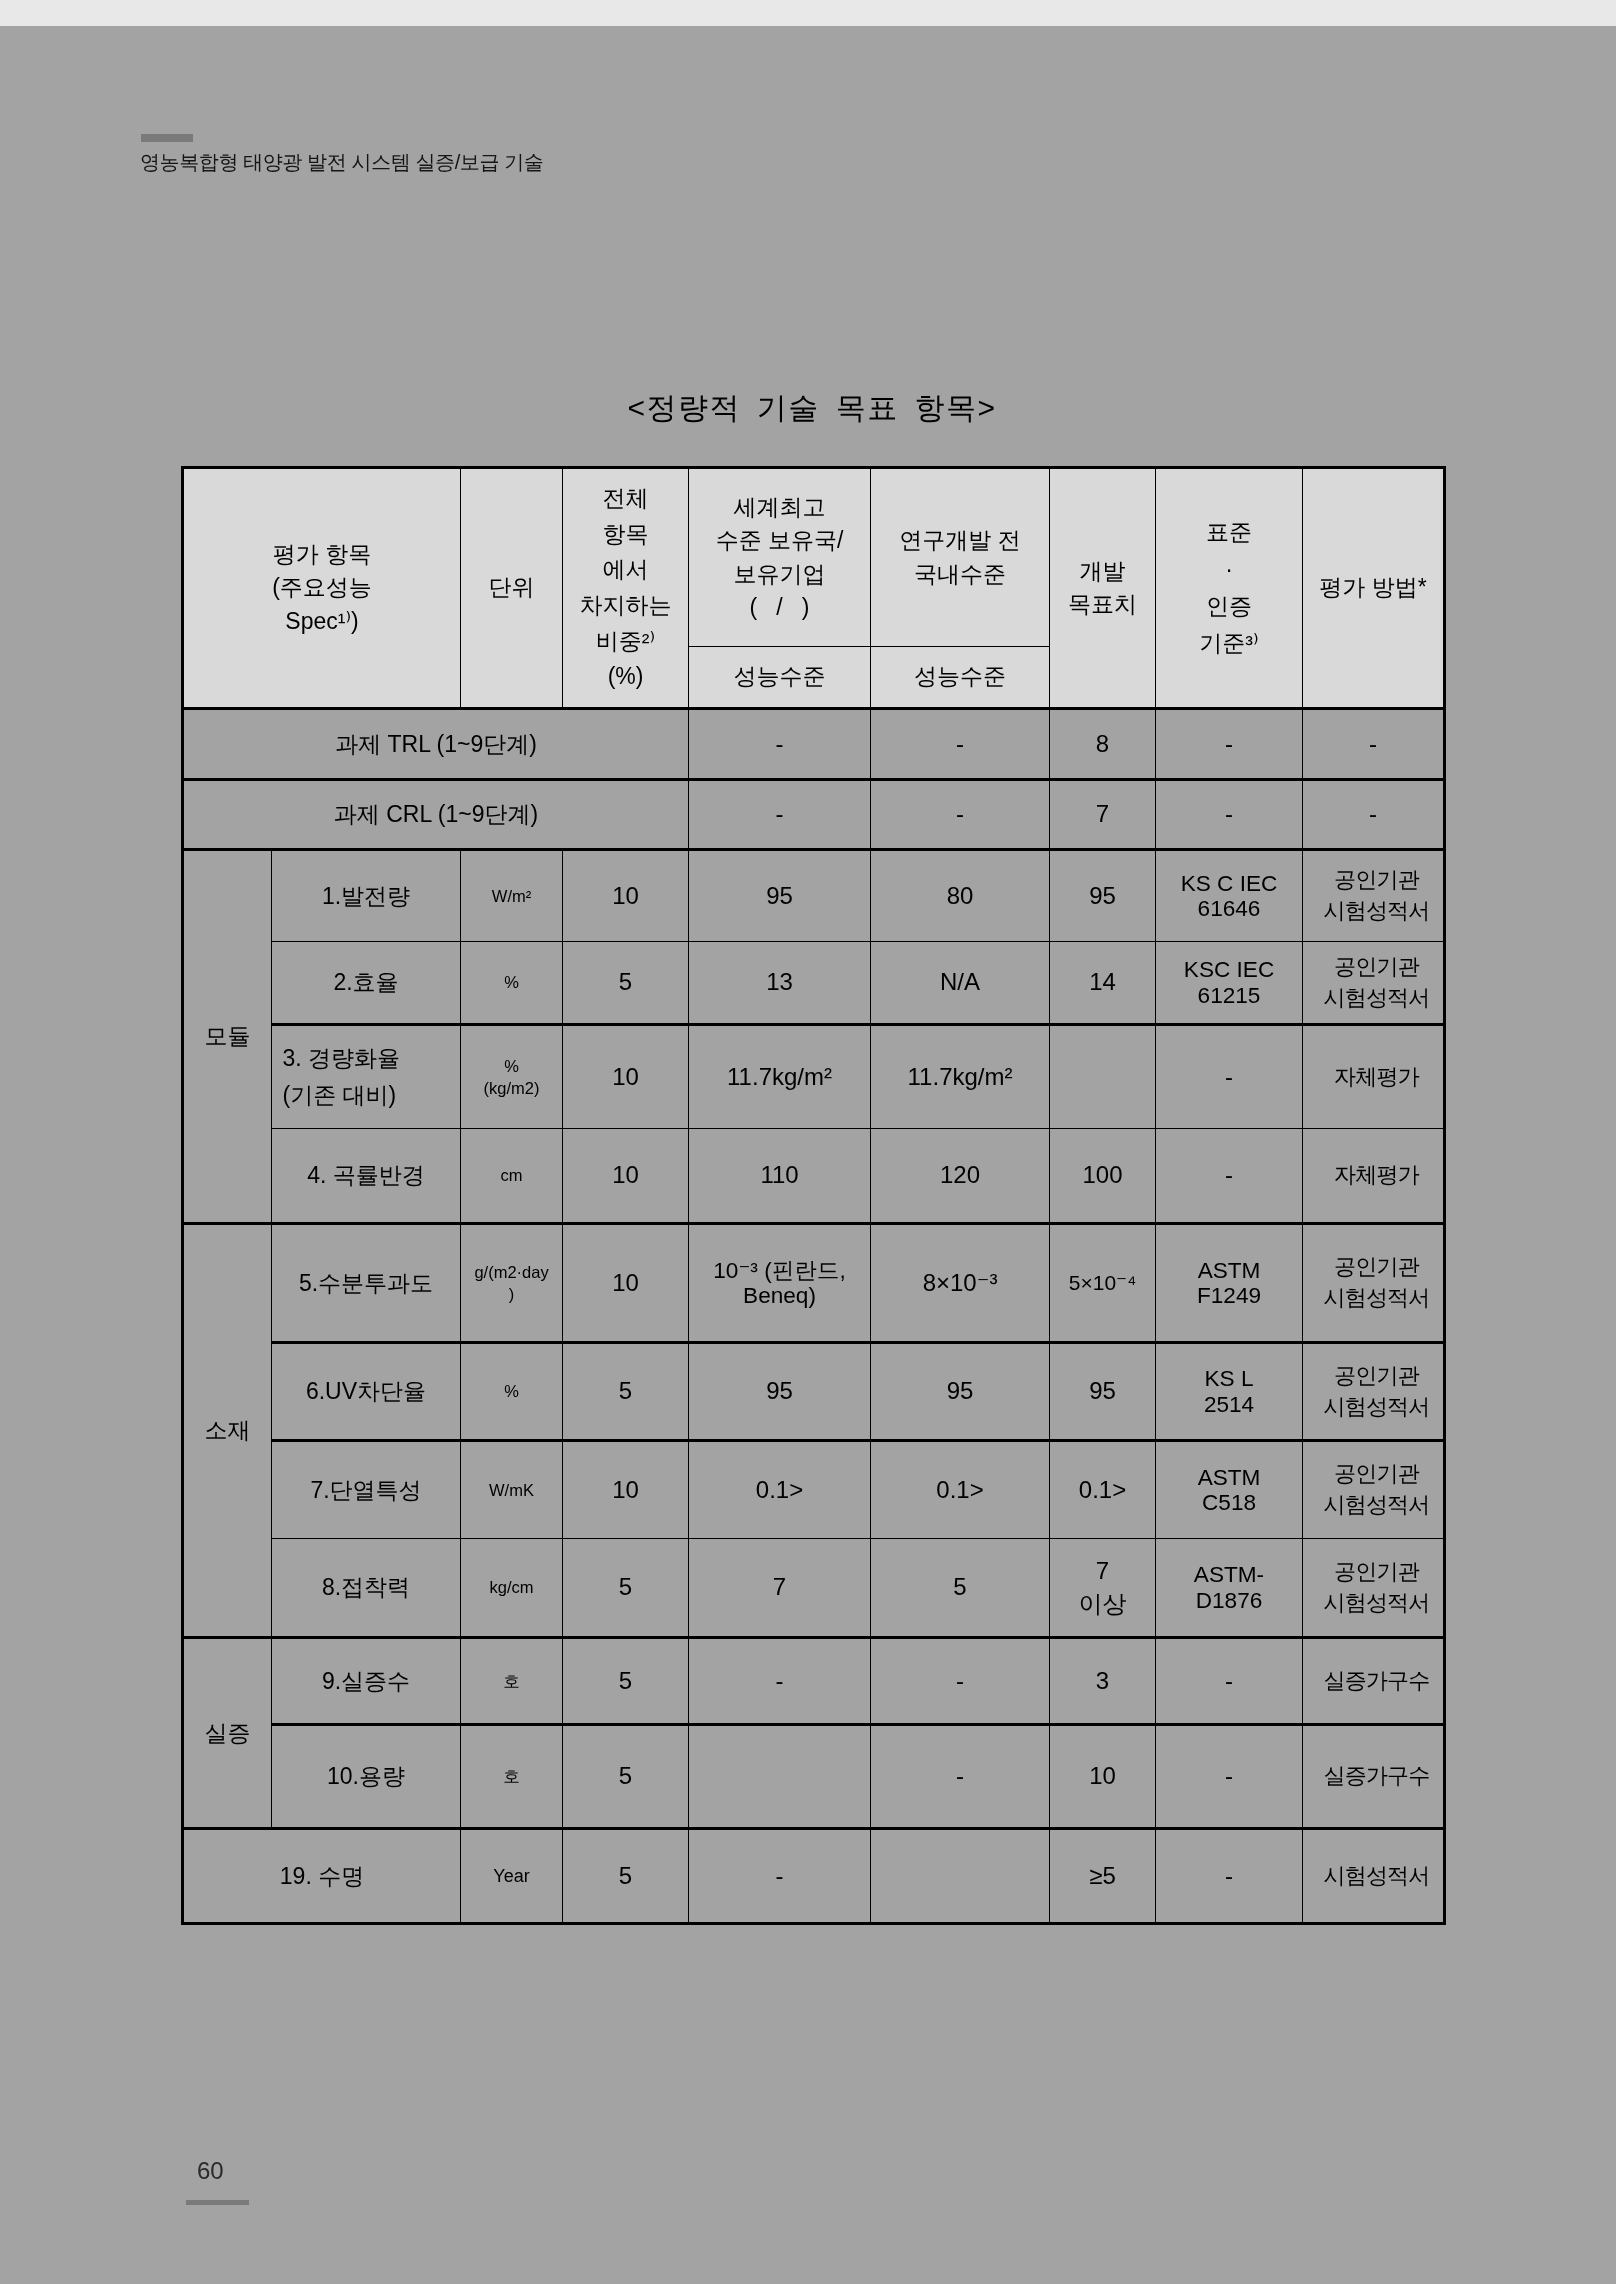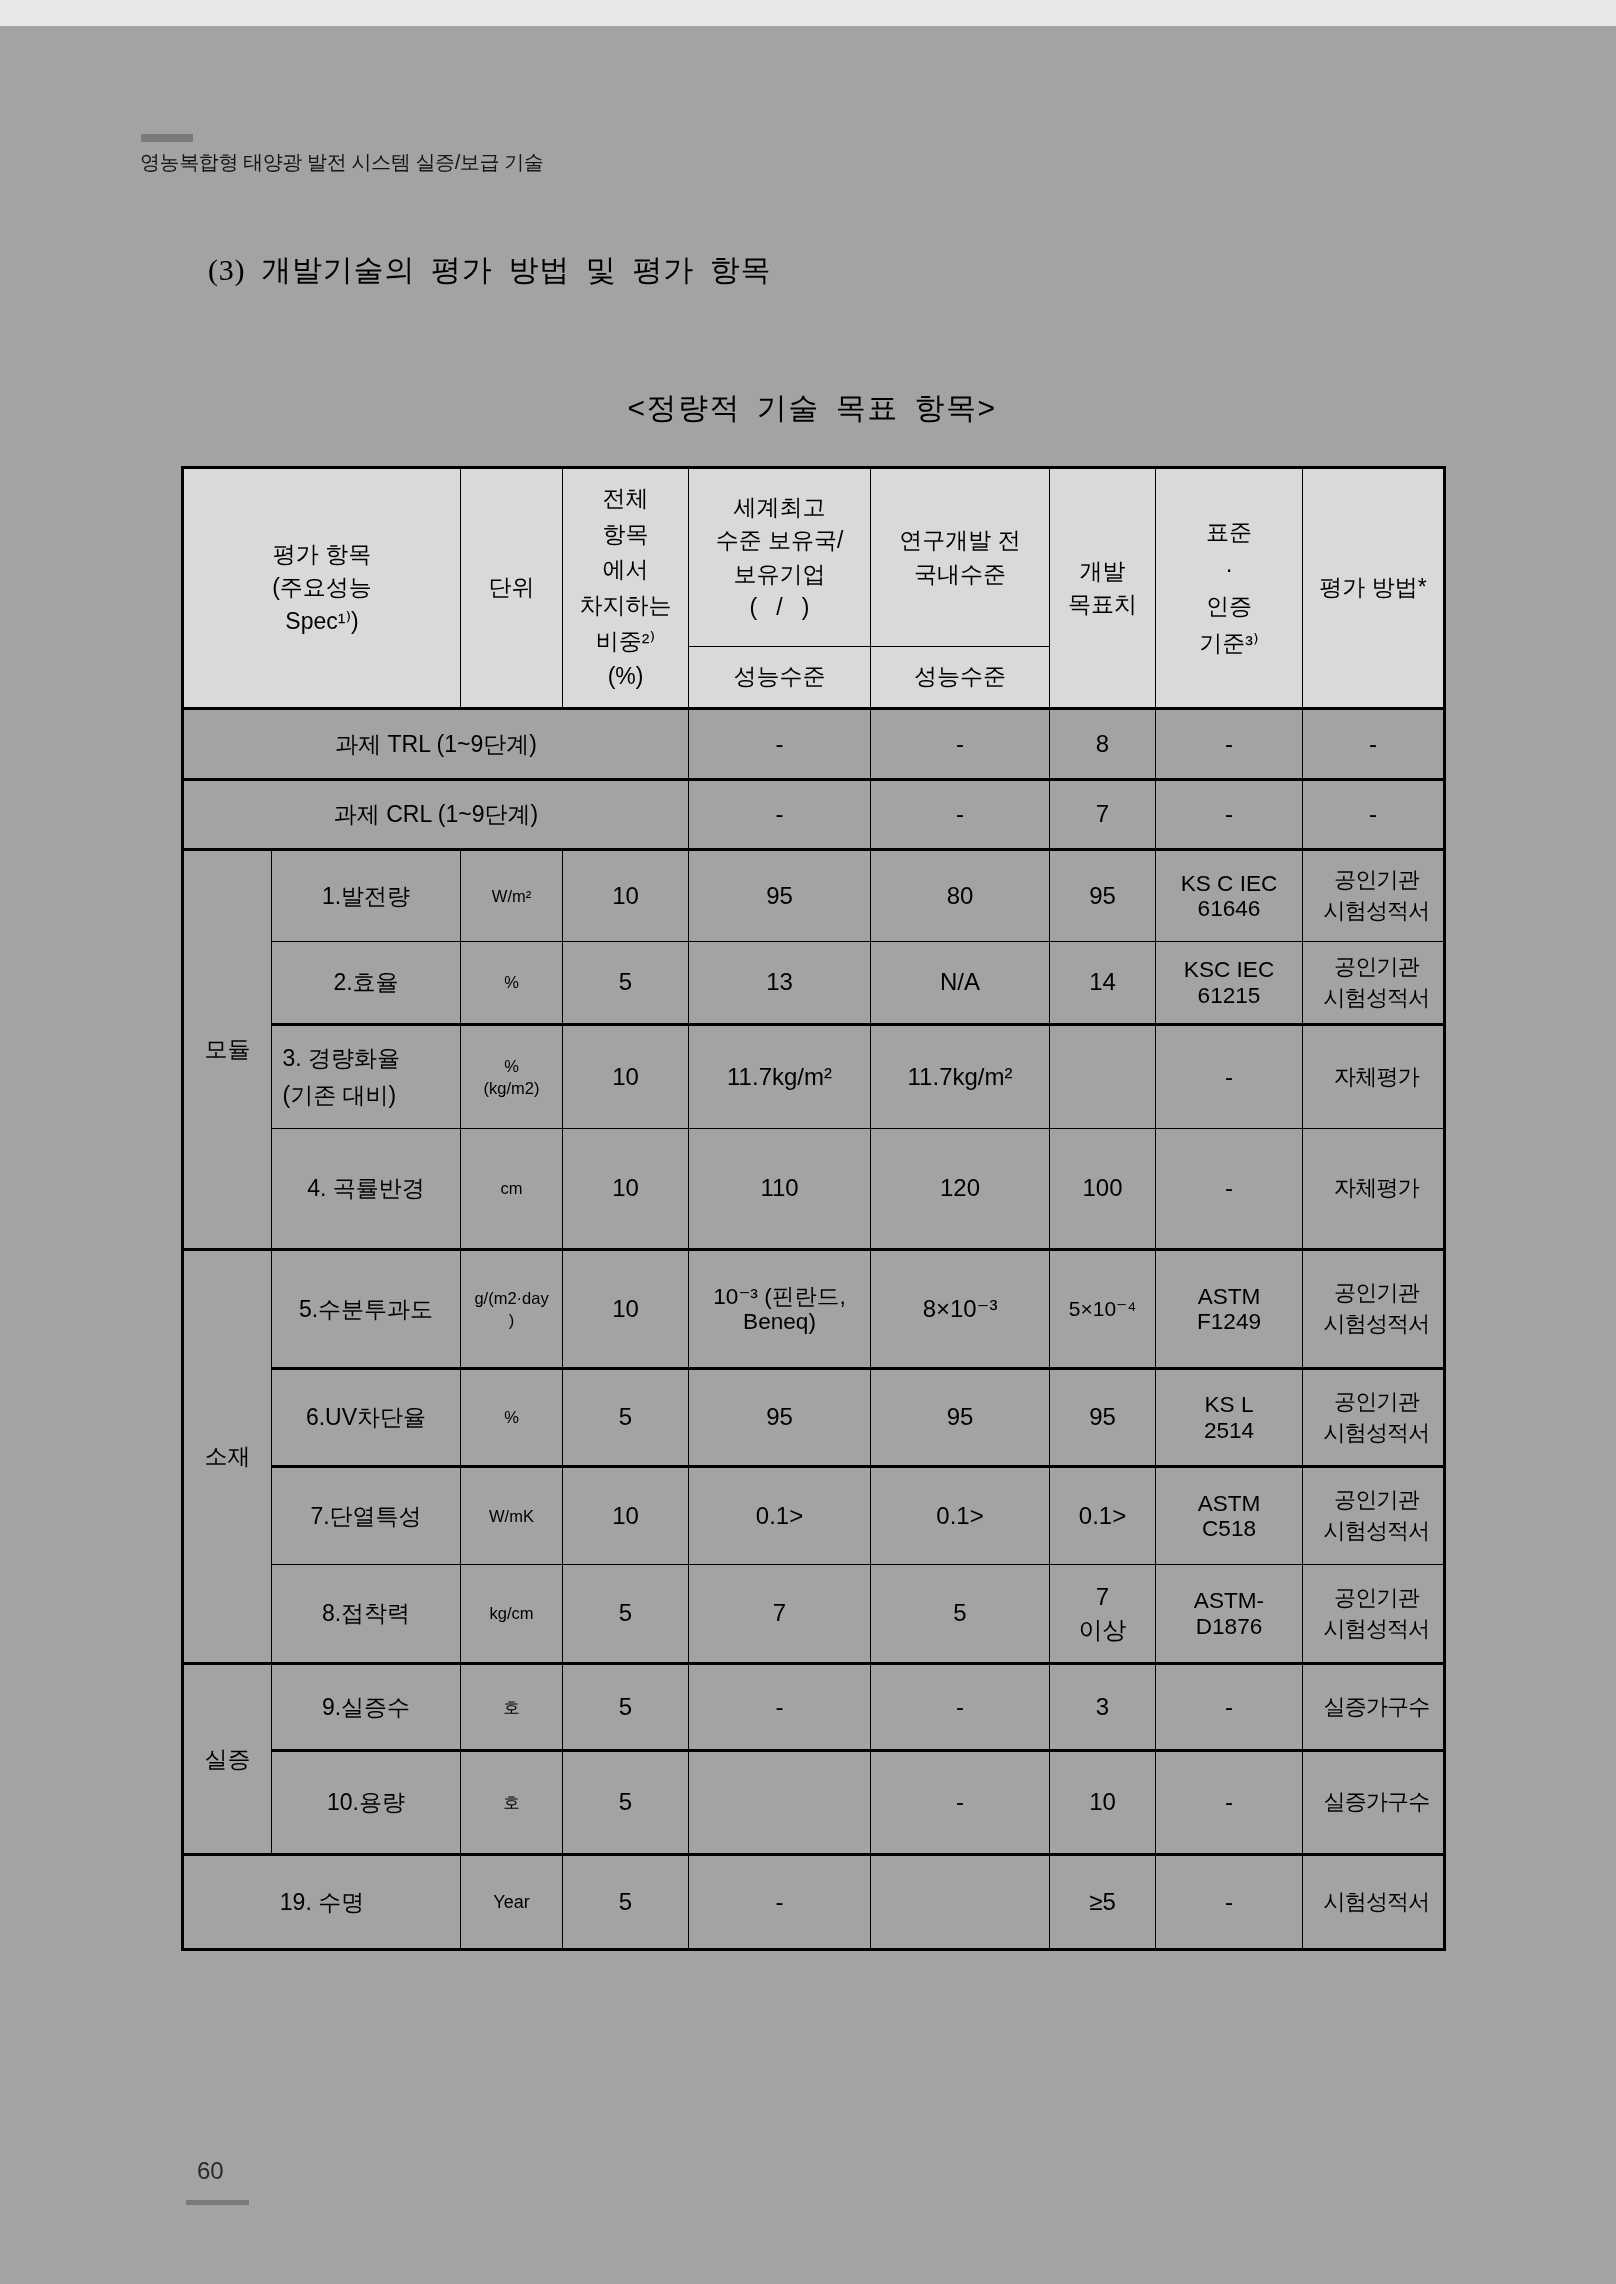--- a/index.html
+++ b/index.html
@@ -31,21 +31,20 @@
   #page-number{position:absolute;left:197px;top:2131px;font-size:24px;color:#2a2a2a;}
   #rule-bottom{left:186px;top:2174px;width:63px;height:5.3px;}
 </style>
 </head>
 <body>
 
 <div class="page">
 
   <div class="rule" id="rule-top"></div>
   <div id="doc-header">영농복합형 태양광 발전 시스템 실증/보급 기술</div>
-  <div id="section-heading">(3) 개발기술의 평가 방법 및 평가 항목</div>
   <div id="table-title">&lt;정량적 기술 목표 항목&gt;</div>
 
   <table class="tgt">
     <colgroup>
       <col style="width:89px">
         <col style="width:189px">
         <col style="width:102px">
       <col style="width:126px">
         <col style="width:182px">
         <col style="width:179px">
@@ -131,21 +130,21 @@
 (기존 대비)</td>
         <td class="unit">%
 (kg/m2)</td>
         <td class="num">10</td>
         <td class="num">11.7kg/m²</td>
         <td class="num">11.7kg/m²</td>
         <td class="num"></td>
         <td class="num">-</td>
         <td class="mth">자체평가</td>
       </tr>
-      <tr style="height:121px">
+      <tr style="height:95px">
         <td class="item">4. 곡률반경</td>
         <td class="unit">cm</td>
         <td class="num">10</td>
         <td class="num">110</td>
         <td class="num">120</td>
         <td class="num">100</td>
         <td class="num">-</td>
         <td class="mth">자체평가</td>
       </tr>
 

